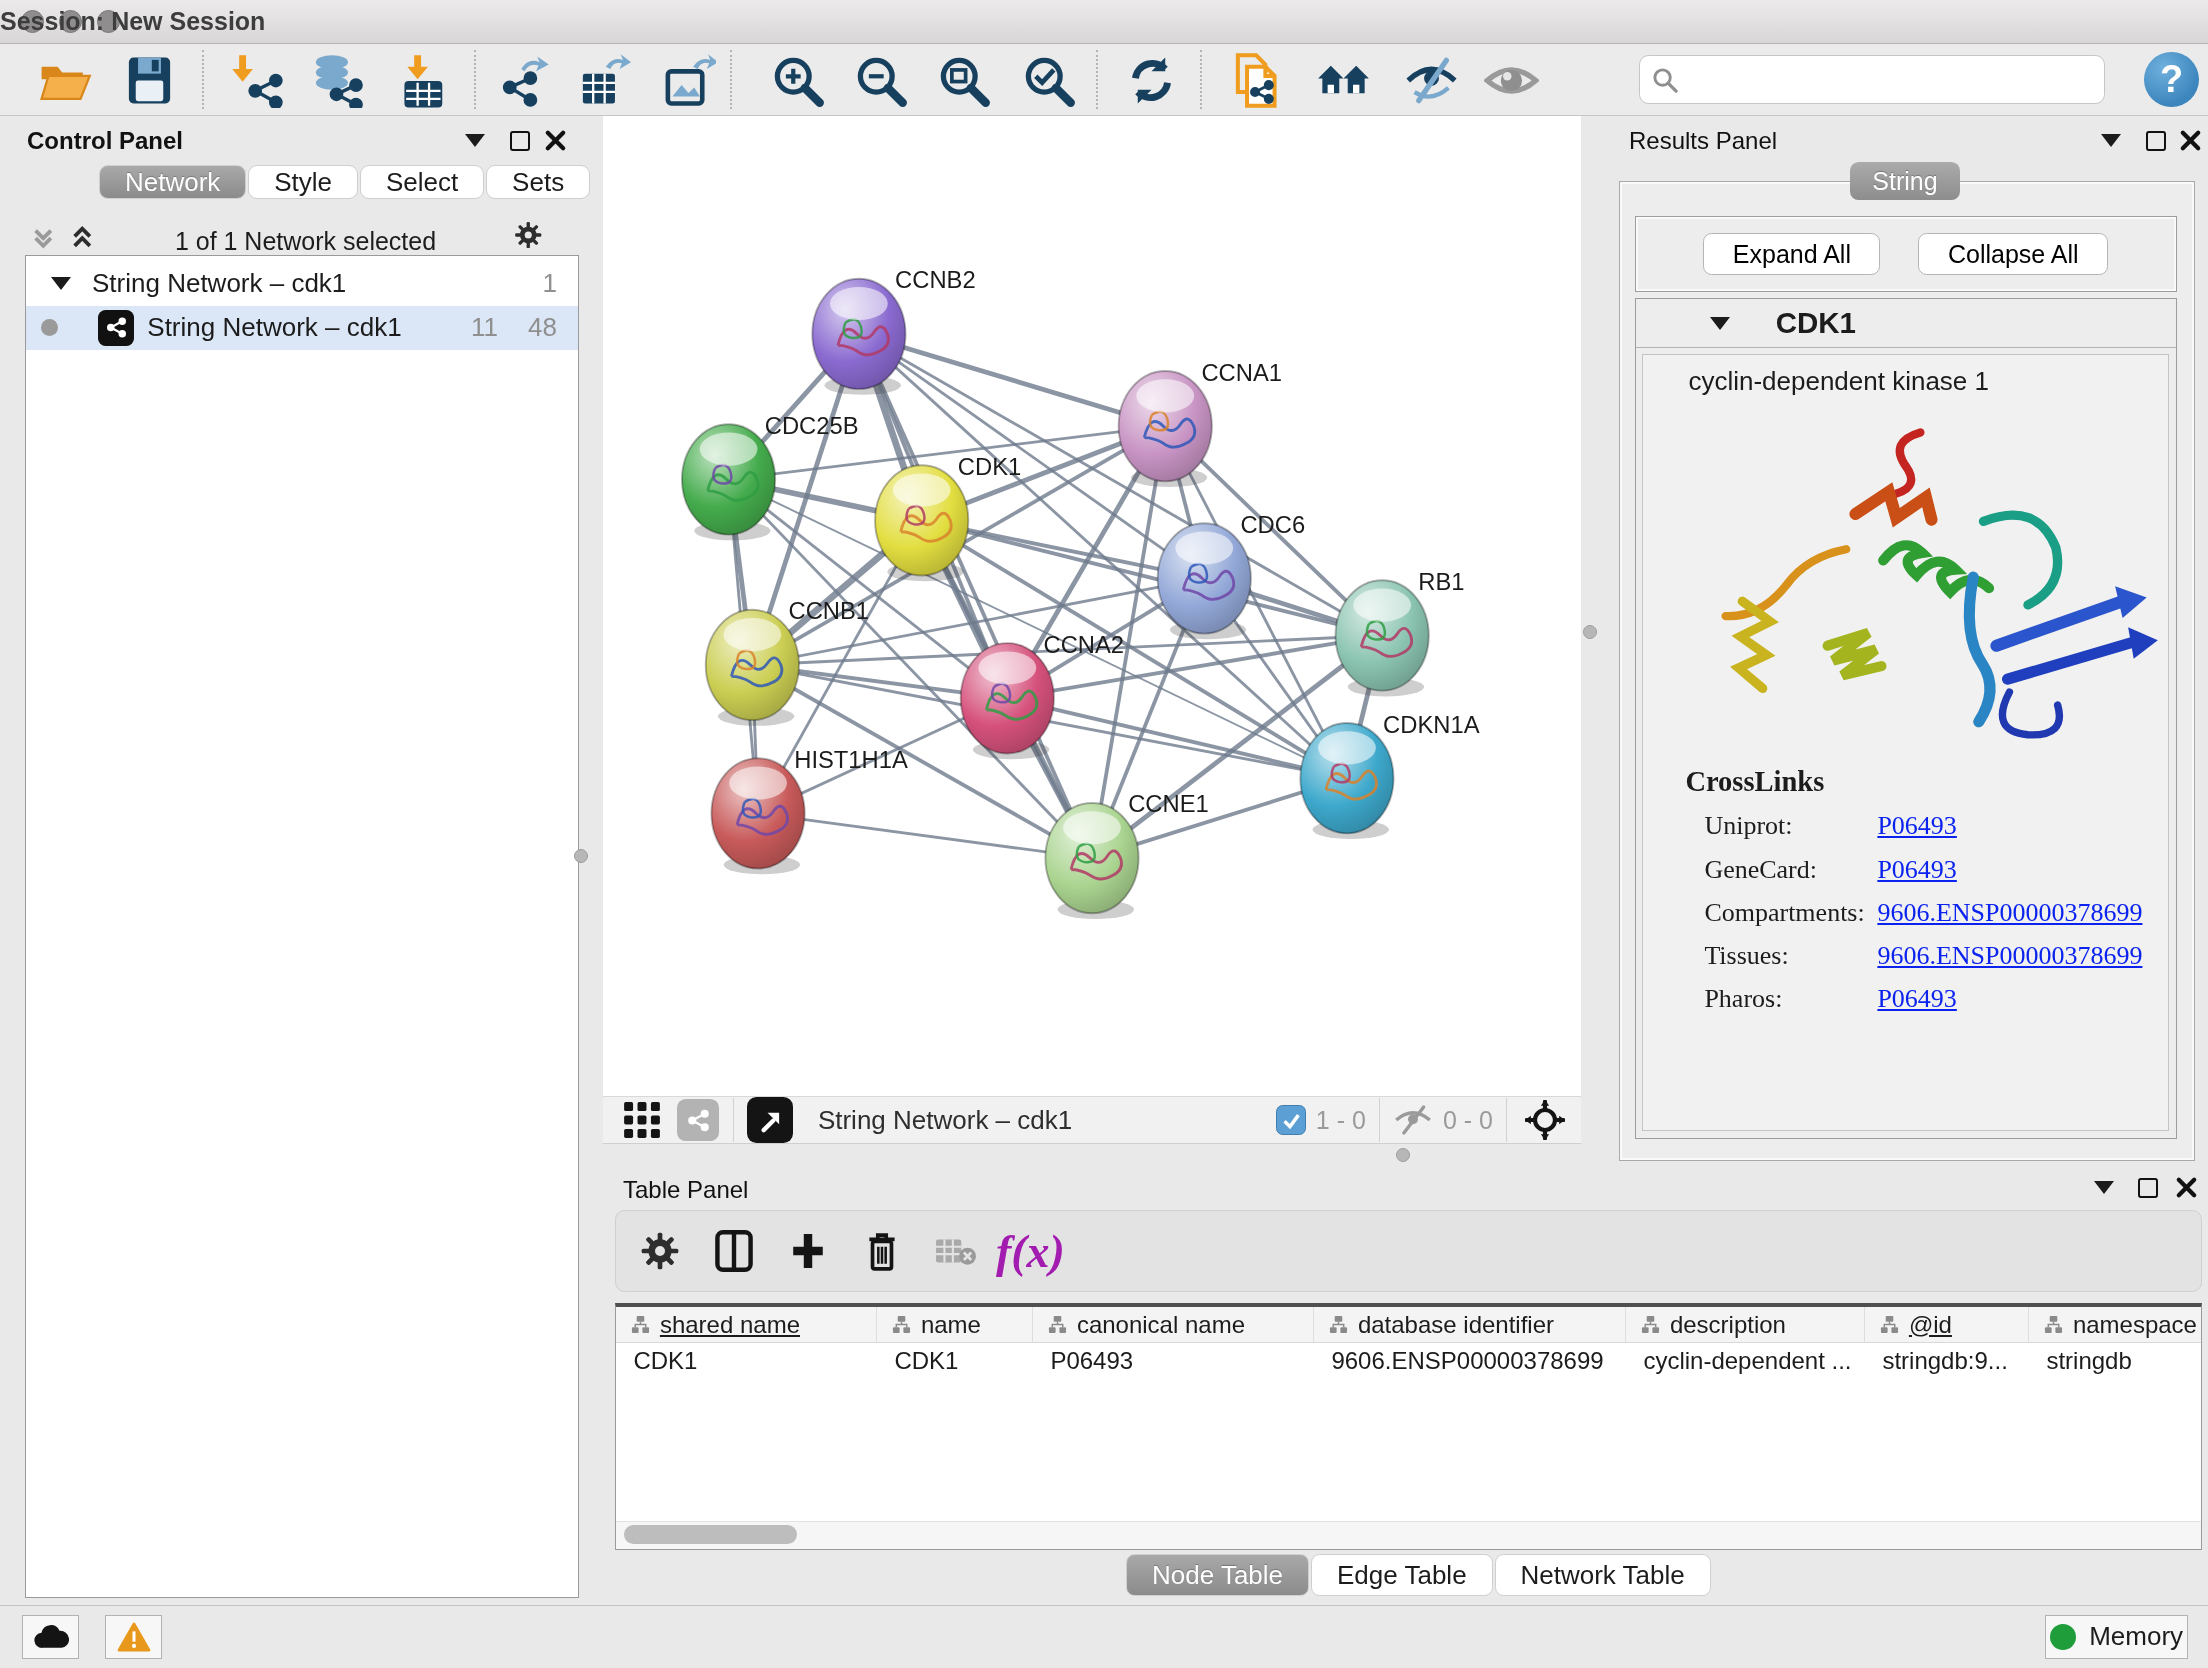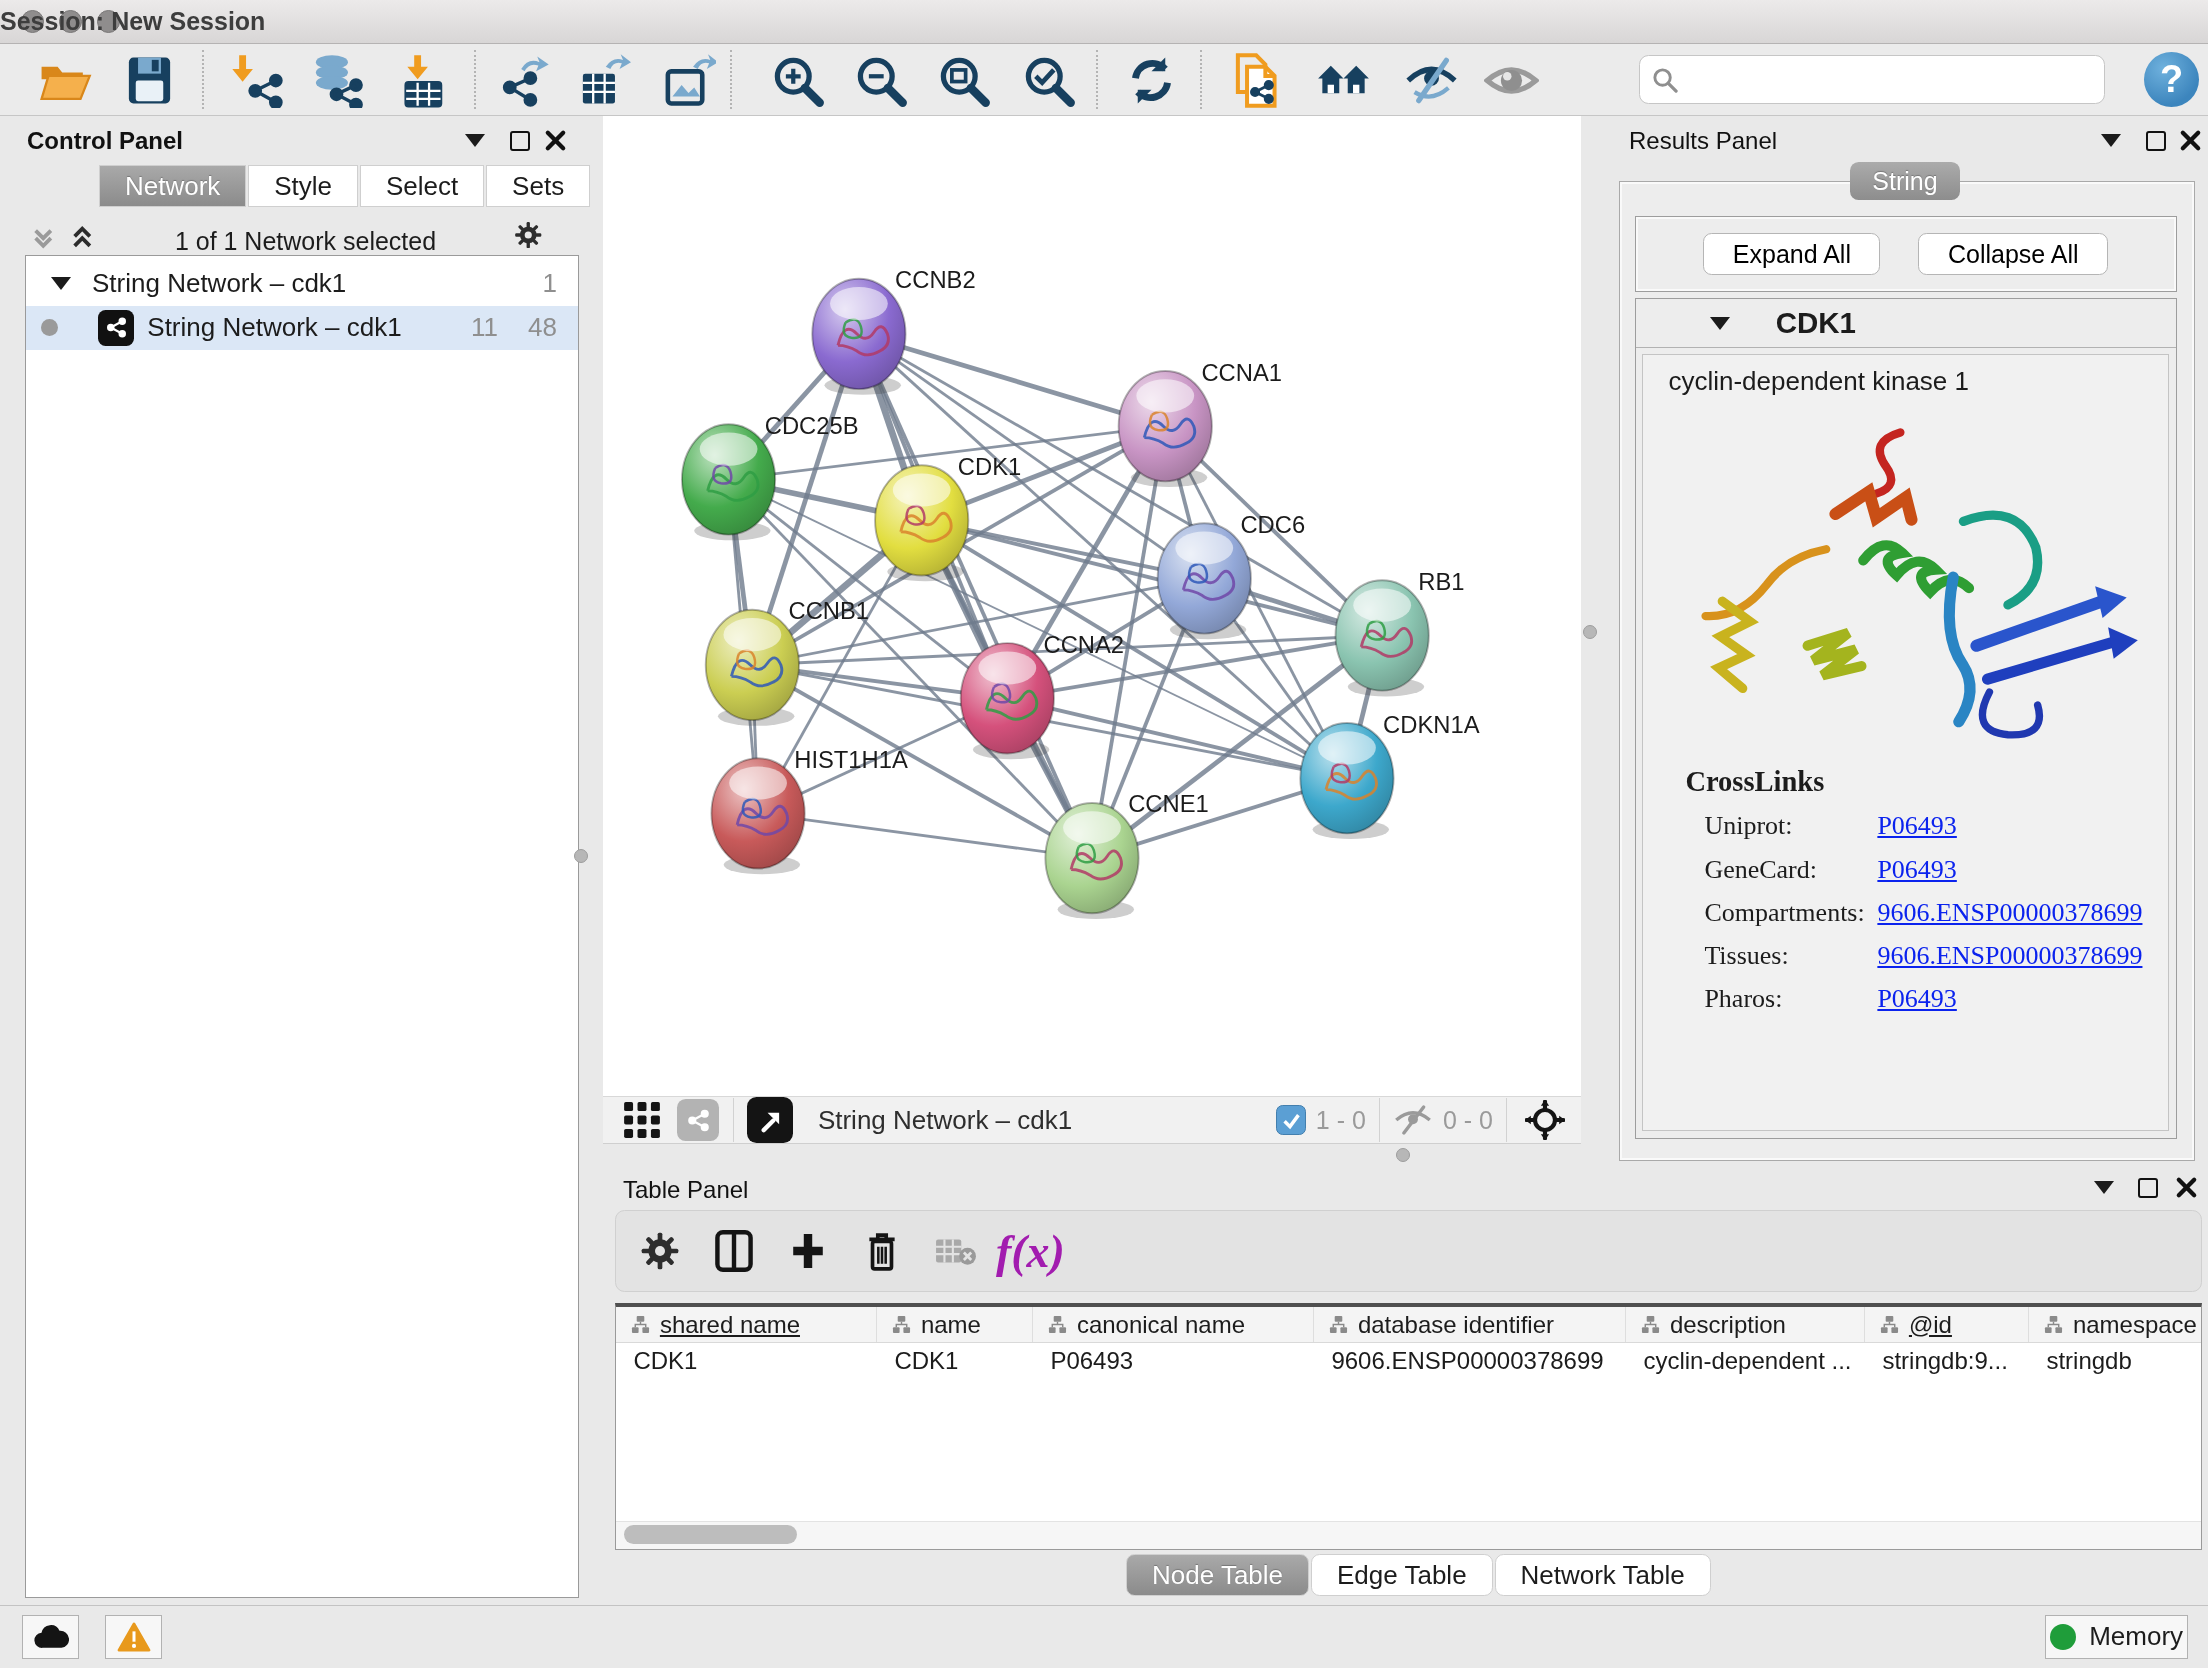--- a/index.html
+++ b/index.html
@@ -35,22 +35,22 @@
   .panel-title{font-size:24px;color:#111;}
   .tri-down{display:inline-block;width:0;height:0;border-left:10.5px solid transparent;
     border-right:10.5px solid transparent;border-top:13.3px solid #1b1b1b;}
   .float-btn{display:inline-block;width:20px;height:20px;border:2.9px solid #111;border-radius:2.9px;background:transparent;}
   .hctl{position:absolute;top:10.5px;display:flex;align-items:center;justify-content:center;
     width:28.5px;height:28.5px;cursor:pointer;}
   
   .cp{position:absolute;left:0;top:116px;width:603px;height:1489px;}
   .cp-title{position:absolute;left:27px;top:11.4px;font-weight:bold;}
   .tabs-row{position:absolute;display:flex;}
-  .tab{height:42px;padding:0 25px;display:flex;align-items:center;font-size:26px;
-    background:#fff;border:1px solid #cfcfcf;border-radius:0;margin-right:1.9px;cursor:pointer;}
+  .tab{height:34px;padding:0 25px;display:flex;align-items:center;font-size:26px;
+    background:#fff;border:1px solid #cfcfcf;border-radius:9px;margin-right:1.9px;cursor:pointer;}
   .tab.sel{background:linear-gradient(#a9a9a9,#8b8b8b);color:#fff;text-shadow:0 -1px 1px #777;}
   .cp-statusrow{position:absolute;left:0;top:103px;width:603px;height:42px;}
   .cp-statusrow .txt{position:absolute;left:8px;right:0;text-align:center;font-size:25px;top:7.6px;}
   .treebox{position:absolute;left:25px;top:139px;width:554px;height:1343px;background:#fff;
     border:1.9px solid #9a9a9a;}
   .trow{position:relative;height:44px;display:flex;align-items:center;font-size:26px;}
   .trow .cnt{position:absolute;color:#8f8f8f;}
   .trow.sel{background:#dbe7f6;}
   .share-sq{width:36px;height:36px;border-radius:7.6px;background:#111;display:flex;
     align-items:center;justify-content:center;}
@@ -78,21 +78,21 @@
     border:1.9px solid #9d9d9d;box-shadow:inset 0 0 0 1.9px #fafafa;display:flex;align-items:center;
     justify-content:center;gap:38px;}
   .rp-btn{background:#fff;border:1.9px solid #b5b5b5;border-radius:8.6px;font-size:25px;
     padding:5.7px 28.5px;cursor:pointer;}
   .rp-gene{position:absolute;left:14.3px;top:116px;width:542px;height:841px;background:#ededed;
     border:1.9px solid #9d9d9d;}
   .rp-gene-hdr{height:49px;border-bottom:1.9px solid #b2b2b2;display:flex;align-items:center;}
   .rp-gene-hdr .tri-down{margin-left:74px;}
   .rp-gene-hdr .sym{font-size:29.5px;font-weight:700;margin-left:46px;}
   .rp-gene-body{position:absolute;left:6.7px;right:6.7px;top:55px;bottom:6.7px;background:#f1f1f1;
-    border:1.9px solid #c4c4c4;overflow:hidden;}
+    border:1.9px solid #c4c4c4;overflow:hidden;padding-left:20px;}
   .rp-desc{font-size:26px;margin:11.4px 0 0 25px;}
   .xlinks{position:absolute;left:42px;top:411px;font-family:"Liberation Serif", serif;}
   .xl-head{font-size:28.5px;font-weight:700;}
   .xl-row{display:flex;margin-top:13.3px;font-size:26px;}
   .xl-row .lbl{width:173px;margin-left:19px;}
   .xl-row .val a{color:#0b23ee;text-decoration:underline;cursor:pointer;}
   
   .tp{position:absolute;left:603px;top:1168px;width:1605px;height:438px;}
   .tp-title{position:absolute;left:20px;top:7.6px;}
   .tp-toolbar{position:absolute;left:12.4px;top:42px;right:5.7px;height:82px;background:#e3e3e3;

